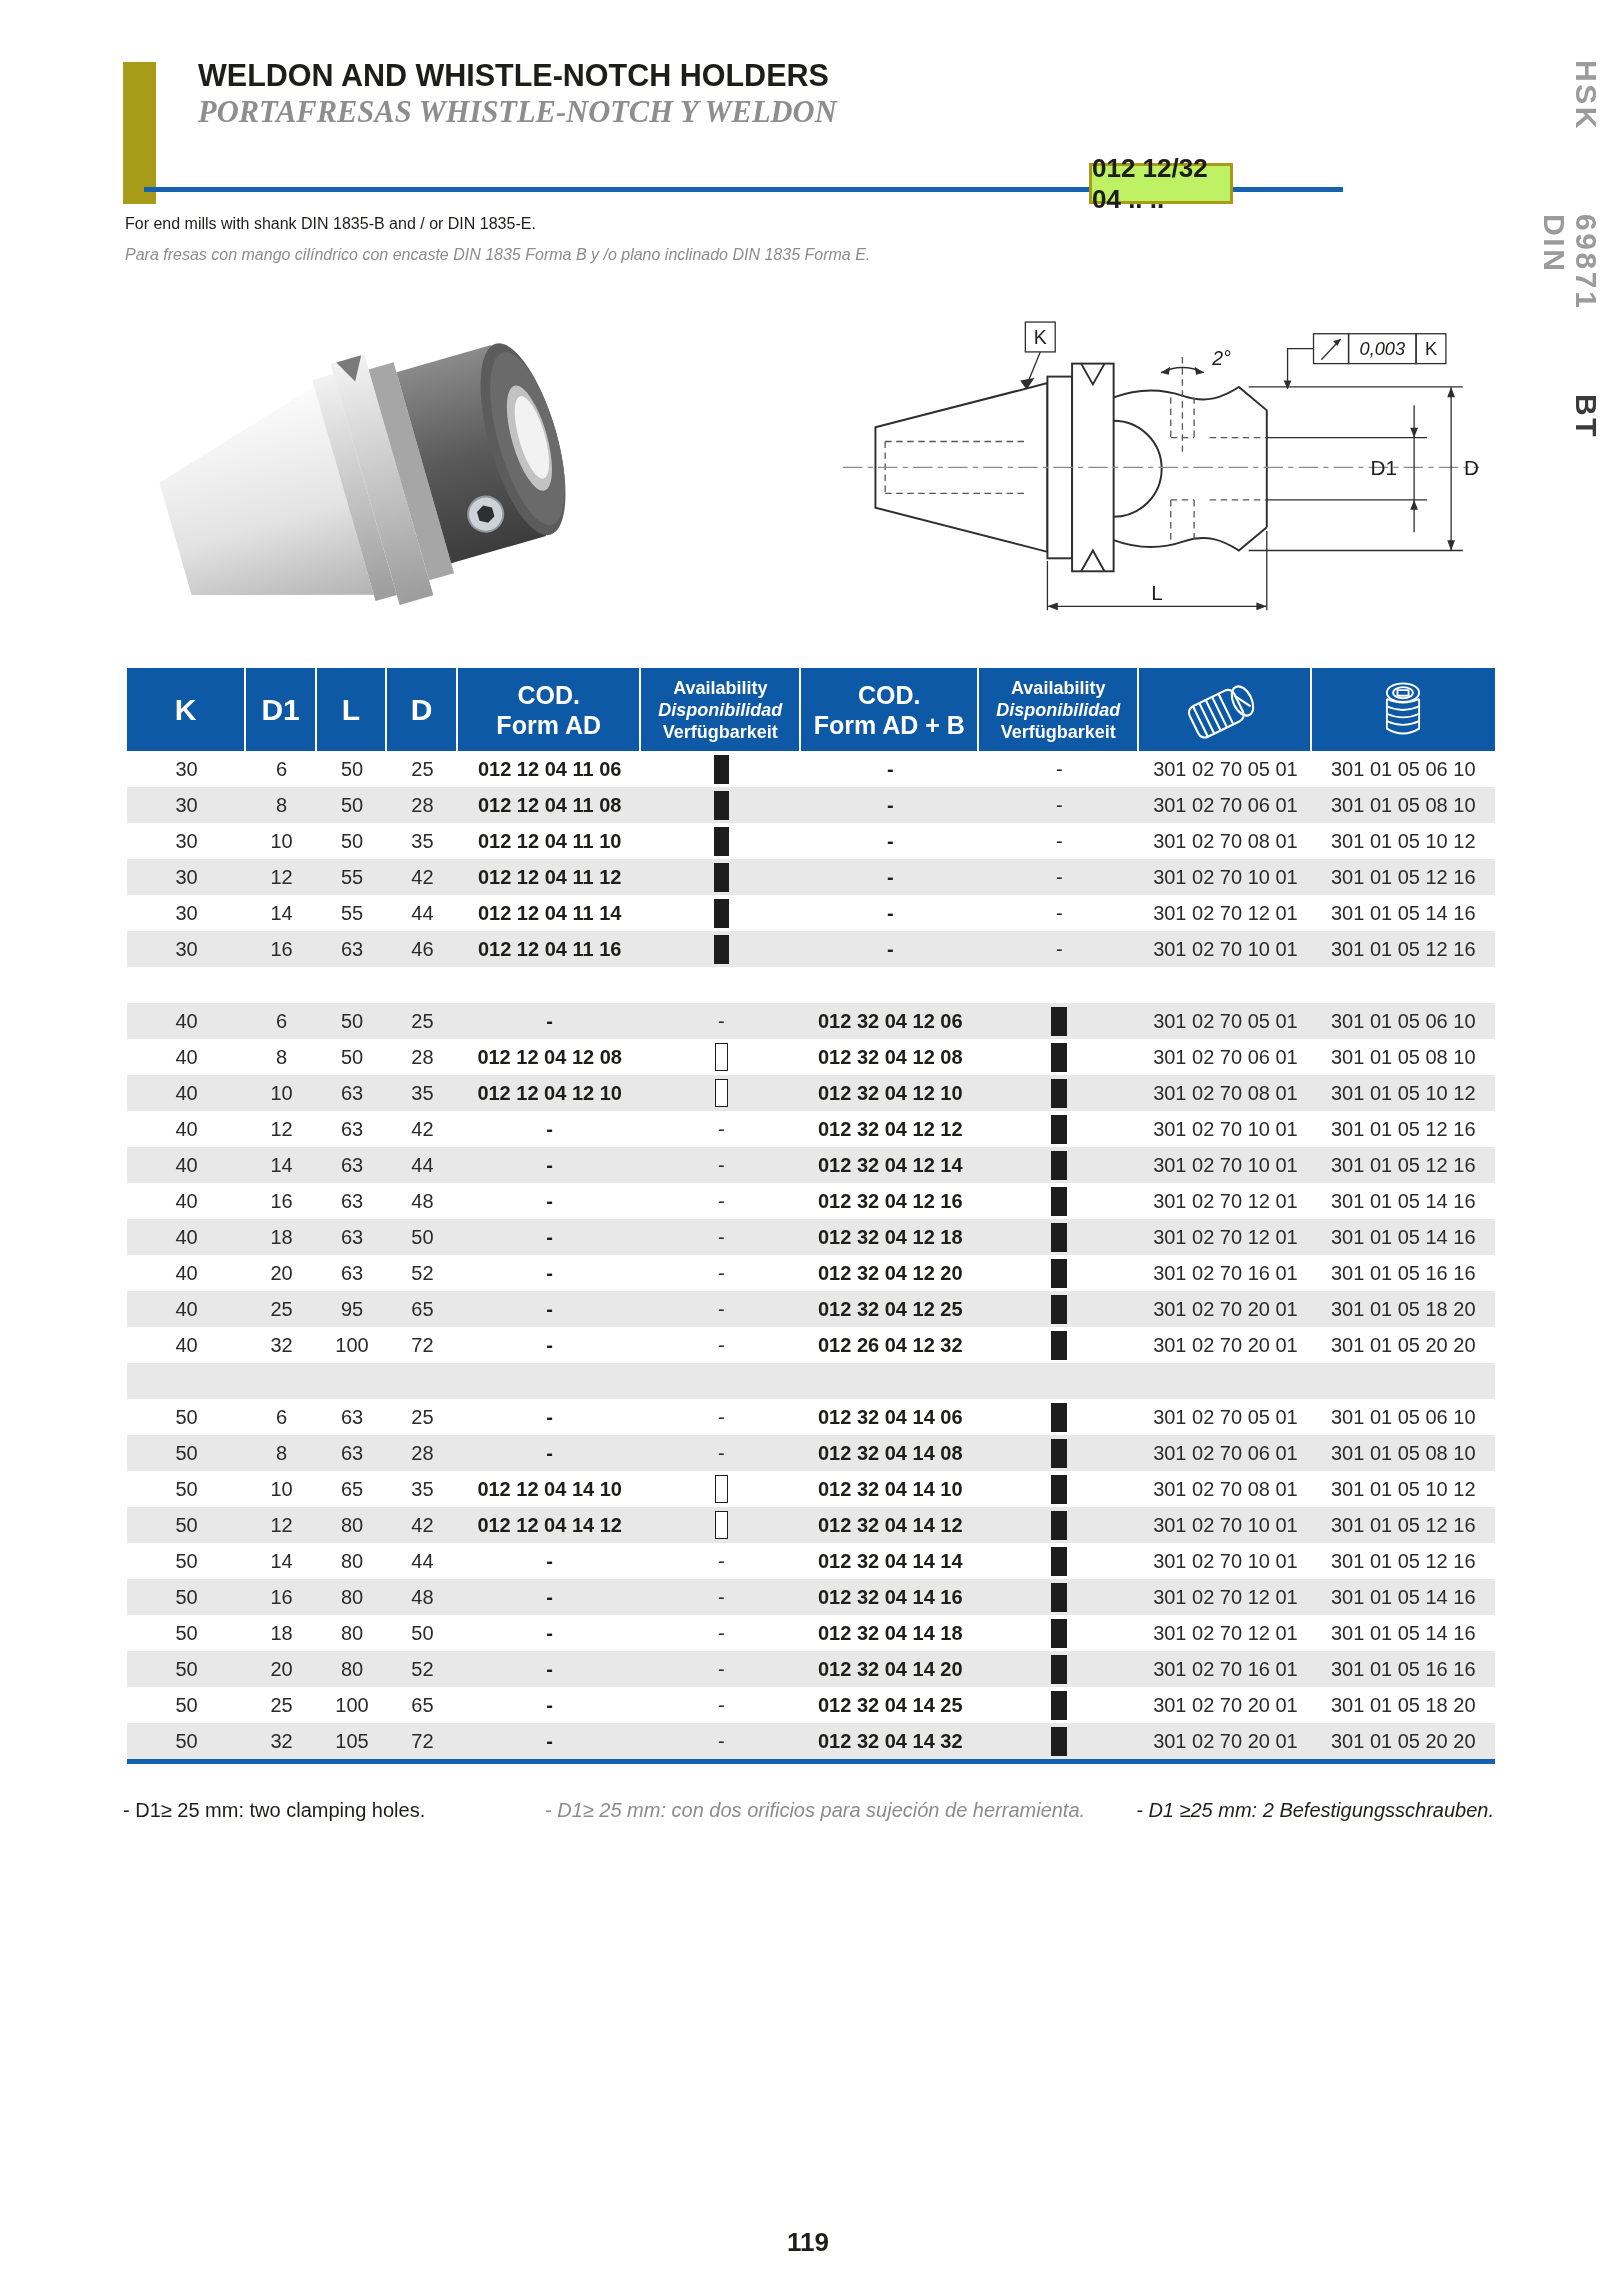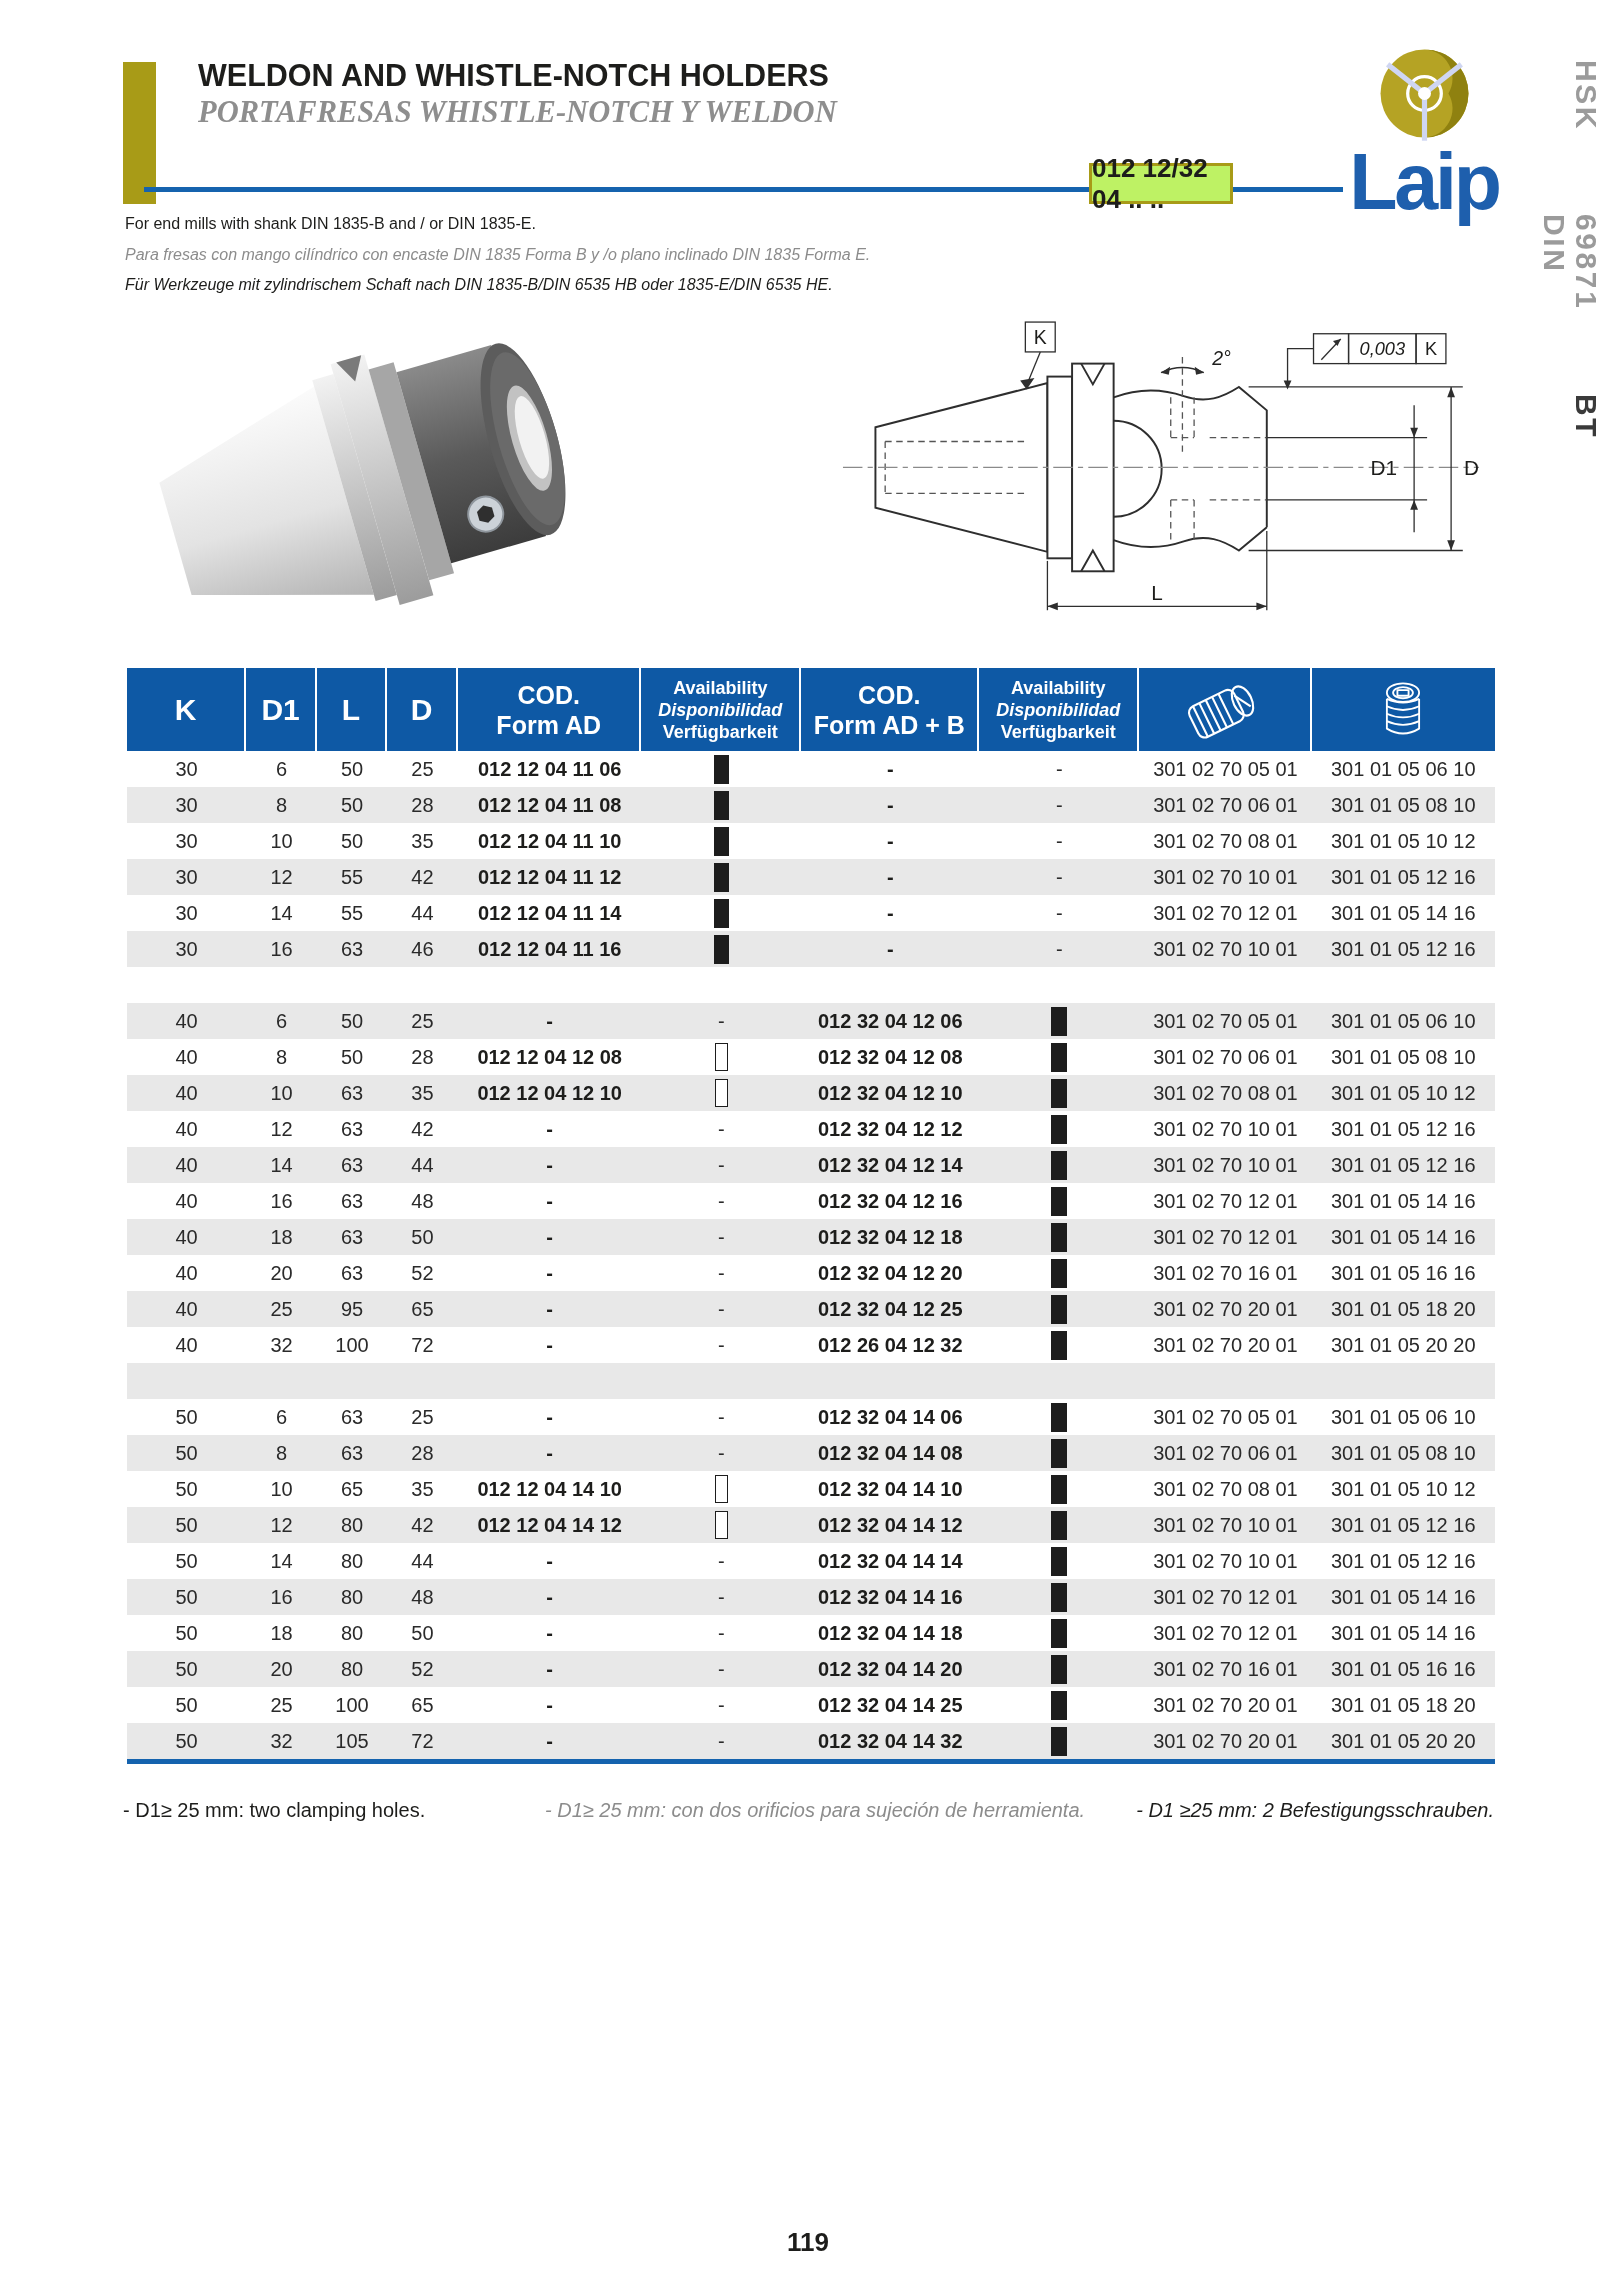--- a/index.html
+++ b/index.html
@@ -84,39 +84,24 @@
   <div class="side-tab tab-bt">BT</div>
 
   <div class="gold-bar"></div>
   <div class="titles">
     <h1>WELDON AND WHISTLE-NOTCH HOLDERS</h1>
     <h2>PORTAFRESAS WHISTLE-NOTCH Y WELDON</h2>
   </div>
   <div class="rule"></div>
   <div class="badge">012 12/32 04 .. ..</div>
 
-  <div class="logo">
-    <svg width="97" height="97" viewBox="0 0 150 150">
-      <circle cx="75" cy="75" r="68" fill="#b5a324"></circle>
-      <path d="M75,7 A68,68 0 0 1 143,75 A68,68 0 0 1 75,143 A45,45 0 0 0 112,75 A45,45 0 0 0 75,7 Z" fill="#8f8110"></path>
-      <circle cx="75" cy="75" r="26" fill="#b5a324" stroke="#ffffff" stroke-width="5"></circle>
-      <g stroke="#cfd6f2" stroke-width="8" fill="none">
-        <path d="M75,75 L75,148"></path>
-        <path d="M75,75 L18,30"></path>
-        <path d="M75,75 L132,30"></path>
-      </g>
-      <circle cx="75" cy="75" r="10" fill="#ffffff"></circle>
-    </svg>
-    <div class="logo-text">Laip</div>
-  </div>
 
   <div class="intro">
     <div class="en">For end mills with shank DIN 1835-B and / or DIN 1835-E.</div>
     <div class="es">Para fresas con mango cilíndrico con encaste DIN 1835 Forma B  y /o plano inclinado DIN 1835 Forma E.</div>
-    <div class="de">Für Werkzeuge mit zylindrischem Schaft nach DIN 1835-B/DIN 6535 HB oder 1835-E/DIN 6535 HE.</div>
   </div>
 
   <svg class="photo" width="481" height="344" viewBox="0 0 740 530">
     <defs>
       <linearGradient id="coneG" x1="0" y1="0" x2="0" y2="1">
         <stop offset="0" stop-color="#fbfbfb"></stop>
           <stop offset="0.55" stop-color="#e3e3e3"></stop>
           <stop offset="1" stop-color="#b3b3b3"></stop>
       </linearGradient>
       <linearGradient id="ringG" x1="0" y1="0" x2="0" y2="1">

